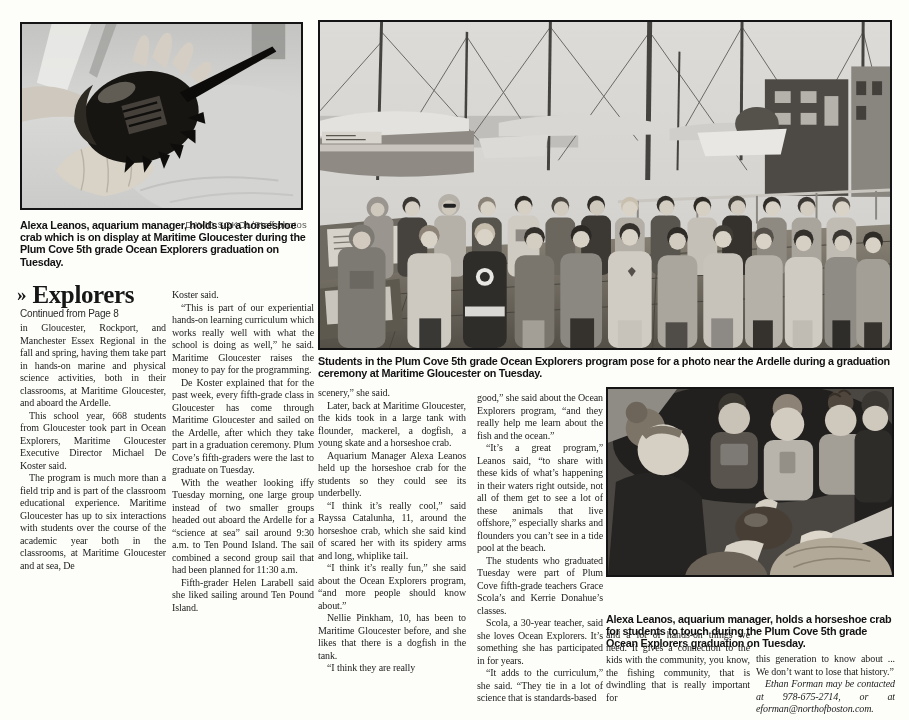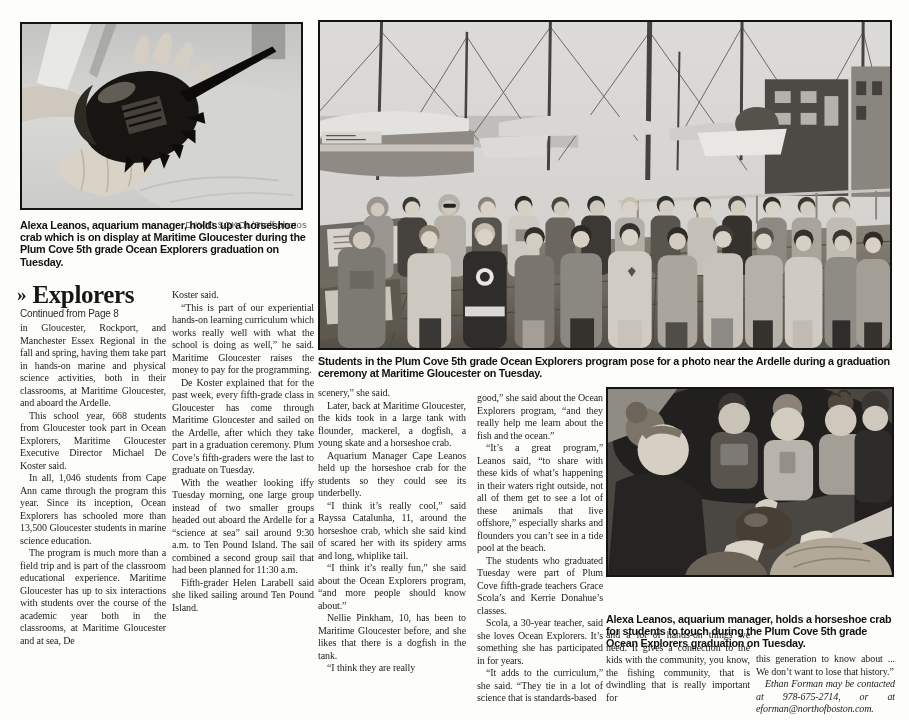--- a/index.html
+++ b/index.html
@@ -83,21 +83,20 @@
   <div class="caption caption1">Alexa Leanos, aquarium manager, holds up a horseshoe crab which is on display at Maritime Gloucester during the Plum Cove 5th grade Ocean Explorers graduation on Tuesday.</div>
 
   <div class="headline">
     <span class="kicker">»</span><span class="title">Explorers</span>
   </div>
   <div class="continued">Continued from Page 8</div>
 
   <div class="col col1">
     <p>in Gloucester, Rockport, and Manchester Essex Regional in the fall and spring, having them take part in hands-on marine and physical science activities, both in their classrooms, at Maritime Gloucester, and aboard the Ardelle.</p>
     <p class="ind">This school year, 668 students from Gloucester took part in Ocean Explorers, Maritime Gloucester Executive Director Michael De Koster said.</p>
-    <p class="ind">In all, 1,046 students from Cape Ann came through the program this year. Since its inception, Ocean Explorers has schooled more than 13,500 Gloucester students in marine science education.</p>
     <p class="ind">The program is much more than a field trip and is part of the classroom educational experience. Maritime Gloucester has up to six interactions with students over the course of the academic year both in the classrooms, at Maritime Gloucester and at sea, De</p>
   </div>
 
   <div class="col col2">
     <p>Koster said.</p>
     <p class="ind">“This is part of our experiential hands-on learning curriculum which works really well with what the school is doing as well,” he said. Maritime Gloucester raises the money to pay for the programming.</p>
     <p class="ind">De Koster explained that for the past week, every fifth-grade class in Gloucester has come through Maritime Gloucester and sailed on the Ardelle, after which they take part in a graduation ceremony. Plum Cove’s fifth-graders were the last to graduate on Tuesday.</p>
     <p class="ind">With the weather looking iffy Tuesday morning, one large group instead of two smaller groups headed out aboard the Ardelle for a “science at sea” sail around 9:30 a.m. to Ten Pound Island. The sail combined a second group sail that had been planned for 11:30 a.m.</p>
     <p class="ind">Fifth-grader Helen Larabell said she liked sailing around Ten Pound Island.</p>
   </div>
@@ -323,21 +322,21 @@
           </g>
       </g>
     </svg>
   </figure>
 
   <div class="caption caption2">Students in the Plum Cove 5th grade Ocean Explorers program pose for a photo near the Ardelle during a graduation ceremony at Maritime Gloucester on Tuesday.</div>
 
   <div class="col col3">
     <p>scenery,” she said.</p>
     <p class="ind">Later, back at Maritime Gloucester, the kids took in a large tank with flounder, mackerel, a dogfish, a young skate and a horseshoe crab.</p>
-    <p class="ind">Aquarium Manager Cape Leanos held up the horseshoe crab for the students so they could see its underbelly.</p>
+    <p class="ind">Aquarium Manager Alexa Leanos held up the horseshoe crab for the students so they could see its underbelly.</p>
     <p class="ind">“I think it’s really cool,” said Rayssa Catalunha, 11, around the horseshoe crab, which she said kind of scared her with its spidery arms and long, whiplike tail.</p>
     <p class="ind">“I think it’s really fun,” she said about the Ocean Explorers program, “and more people should know about.”</p>
     <p class="ind">Nellie Pinkham, 10, has been to Maritime Gloucester before, and she likes that there is a dogfish in the tank.</p>
     <p class="ind">“I think they are really</p>
   </div>
 
   <div class="col col4">
     <p>good,” she said about the Ocean Explorers program, “and they really help me learn about the fish and the ocean.”</p>
     <p class="ind">“It’s a great program,” Leanos said, “to share with these kids of what’s happening in their waters right outside, not all of them get to see a lot of these animals that live offshore,” especially sharks and flounders you can’t see in a tide pool at the beach.</p>
     <p class="ind">The students who graduated Tuesday were part of Plum Cove fifth-grade teachers Grace Scola’s and Kerrie Donahue’s classes.</p>

